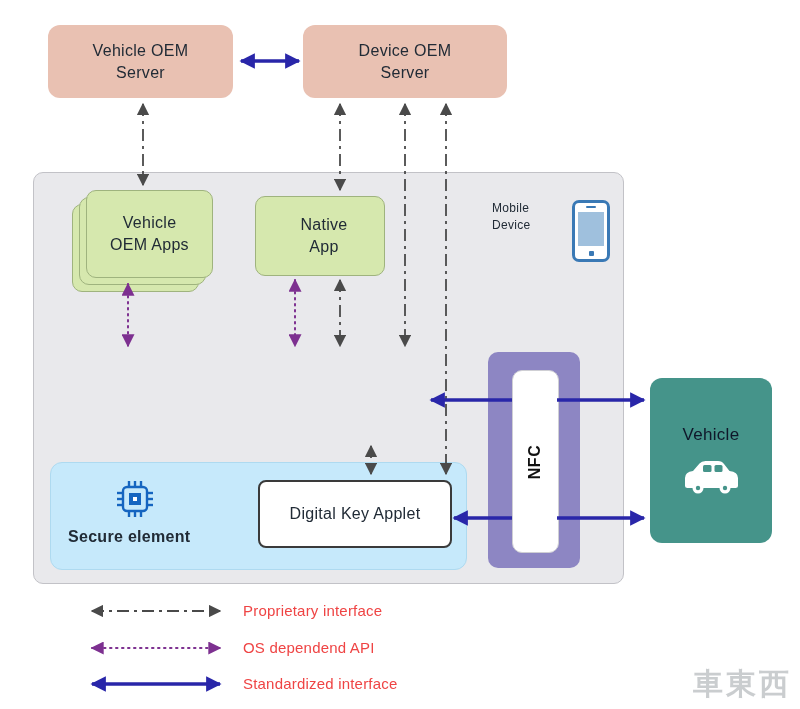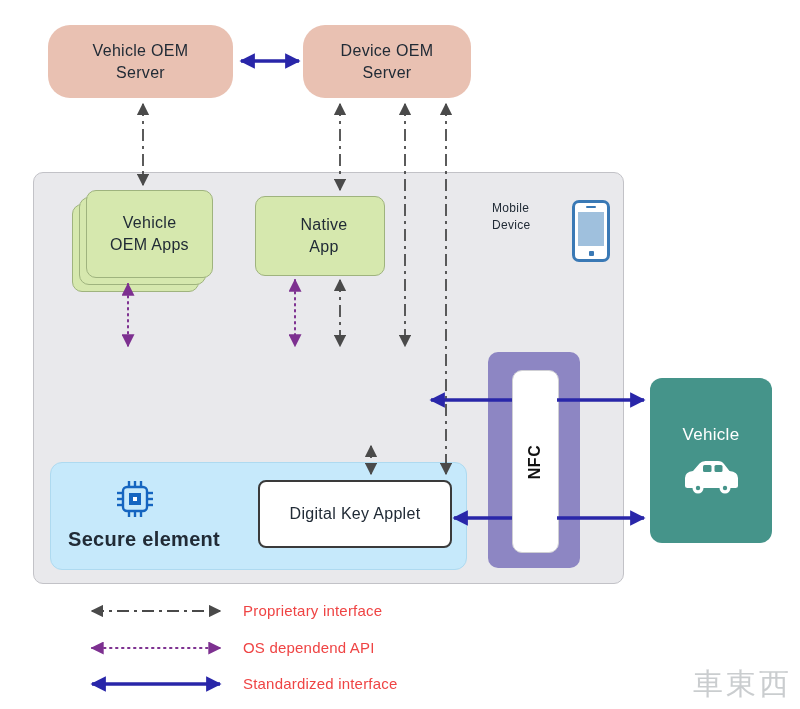--- a/index.html
+++ b/index.html
@@ -3,27 +3,27 @@
 <meta charset="utf-8">
 <style>
   html,body{margin:0;padding:0;background:#fff;}
   .canvas{
     position:relative;width:800px;height:709px;background:#ffffff;
     font-family:"Liberation Sans",sans-serif;color:#212b36;overflow:hidden;
   }
   .abs{position:absolute;}
   .box{
     position:absolute;display:flex;align-items:center;justify-content:center;
-    text-align:center;border-radius:22px;font-size:16px;font-weight:500;
+    text-align:center;border-radius:12px;font-size:16px;font-weight:500;
     line-height:1.35;letter-spacing:.3px;color:#212b36;
   }
   
   .server{background:#e9c1b2;}
   #vehicle-oem-server{left:48px;top:25px;width:185px;height:73px;}
-  #device-oem-server{left:303px;top:25px;width:168px;height:73px;}
+  #device-oem-server{left:303px;top:25px;width:204px;height:73px;}
   #vehicle-oem-server .lbl{width:118px;}
   #device-oem-server .lbl{width:112px;}
 
   
   #mobile-container{
     left:33px;top:172px;width:589px;height:410px;background:#e9e9ec;
     border:1px solid #c2c2c7;border-radius:10px;
   }
 
   
@@ -41,38 +41,38 @@
   #native-app .lbl{width:60px;}
 
   #framework{left:50px;top:352px;width:375px;height:88px;border-radius:12px;}
   #framework .lbl{width:104px;}
 
   
   #secure-element{
     left:50px;top:462px;width:415px;height:106px;background:#c6e9fb;
     border:1px solid #aedaf0;border-radius:12px;
   }
-  #secure-element-label{left:68px;top:528px;font-size:20px;font-weight:600;letter-spacing:.3px;}
+  #secure-element-label{left:68px;top:528px;font-size:16px;font-weight:600;letter-spacing:.3px;}
   #applet{
     left:258px;top:480px;width:190px;height:64px;background:#ffffff;
     border:2px solid #3a3a3a;border-radius:8px;font-size:16px;font-weight:500;text-align:right;
   }
 
   
   #nfc-box{left:488px;top:352px;width:92px;height:216px;background:#8d86c3;border-radius:10px;}
   #nfc-pill{
     left:512px;top:370px;width:45px;height:181px;background:#ffffff;
     border:1px solid #cfcfd4;border-radius:10px;display:flex;align-items:center;justify-content:center;
   }
   #nfc-pill .vtext{transform:rotate(-90deg);font-size:16px;font-weight:600;letter-spacing:.5px;color:#111;}
 
   
   #vehicle-box{
     left:650px;top:378px;width:122px;height:165px;background:#45948a;border-radius:12px;
-    color:#ffffff;flex-direction:column;gap:8px;font-size:17px;
+    color:#0f172a;flex-direction:column;gap:8px;font-size:17px;
   }
 
   
   #mobile-label-wrap{left:492px;top:200px;display:flex;gap:16px;align-items:flex-start;}
   #mobile-label-wrap .lbl{width:64px;font-size:12px;font-weight:500;line-height:1.4;letter-spacing:.3px;}
   .phone{width:32px;height:56px;border:3px solid #3a79b5;border-radius:7px;background:#ffffff;position:relative;}
   .phone .screen{position:absolute;left:3px;right:3px;top:9px;bottom:13px;background:#9fc0dd;}
   .phone .speaker{position:absolute;left:50%;top:3px;width:10px;height:2px;margin-left:-5px;background:#3a79b5;border-radius:1px;}
   .phone .btn{position:absolute;left:50%;bottom:3px;width:5px;height:5px;margin-left:-2.5px;background:#3a79b5;border-radius:1px;}
 
@@ -80,21 +80,21 @@
   #chip-icon{left:116px;top:480px;}
 
   
   .legend-label{position:absolute;left:243px;font-size:15px;font-weight:500;letter-spacing:.2px;color:#ef4444;}
   #legend-label-1{top:602px;}
   #legend-label-2{top:639px;}
   #legend-label-3{top:675px;}
 
   
   #watermark{
-    position:absolute;right:8px;bottom:4px;font-size:30px;font-weight:normal;
+    position:absolute;right:8px;bottom:4px;font-size:30px;font-weight:bold;
     color:#8b9196;opacity:.45;letter-spacing:3px;
   }
 
   
   #arrows{position:absolute;left:0;top:0;width:800px;height:709px;pointer-events:none;}
 </style>
 </head>
 <body>
 
 <div class="canvas">

